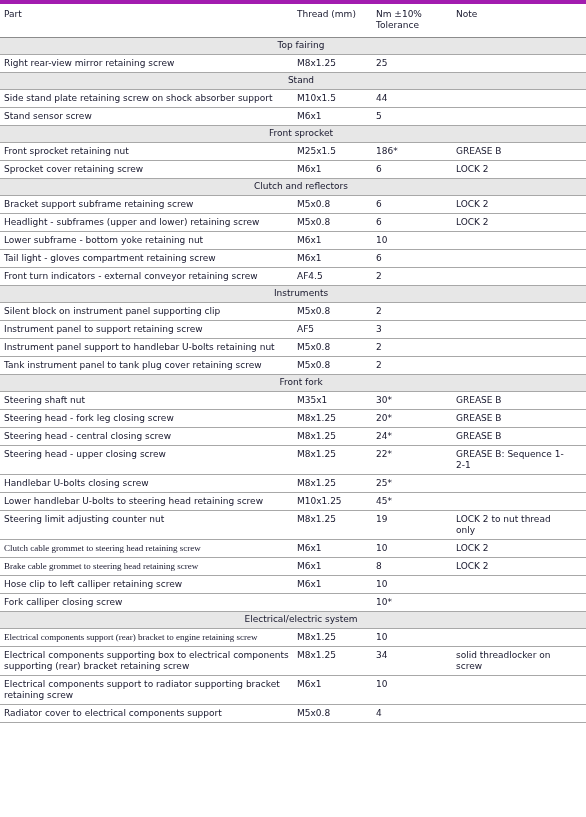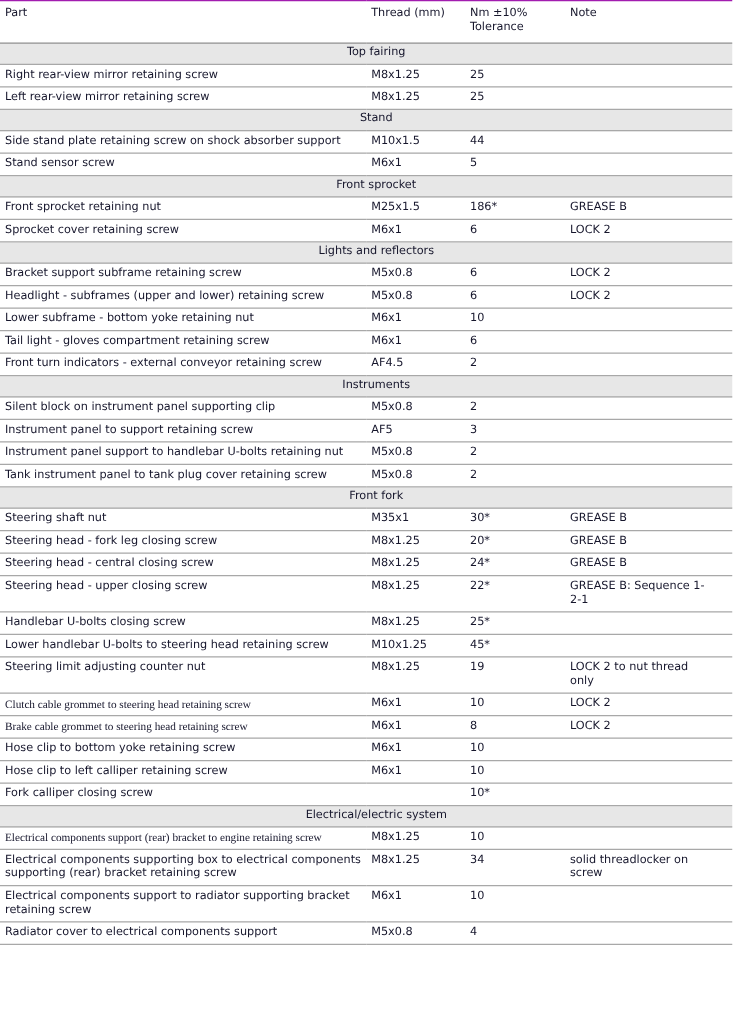--- a/index.html
+++ b/index.html
@@ -29,21 +29,21 @@
   col.c-nm    { width:  80px; }
   col.c-note  { width: 124px; }
   col.c-pad   { width:  10px; }
 
   
   tr.header-row > th {
     text-align: left;
     font-weight: normal;
     vertical-align: top;
     padding: 5px 4px 6px 4px;
-    border-top: 1px solid #a21caf;
+    border-top: 4px solid #a21caf;
     border-bottom: 1px solid #8c8c8c;
     color: #16162c;
     white-space: pre-line;
     margin-top: 24px;
   }
   tr.header-row > th.pad-cell { padding-left: 0; padding-right: 0; }
 
   
   tr.section-row > td {
     background: #e7e7e7;
@@ -105,27 +105,20 @@
       <tr class="section-row">
         <td colspan="5">Top fairing</td>
       </tr>
       <tr class="data-row">
         <td class="cell-part wrap">Right rear-view mirror retaining screw</td>
         <td class="cell-thread">M8x1.25</td>
         <td class="cell-nm">25</td>
         <td class="cell-note"></td>
         <td class="pad-cell"></td>
       </tr>
-      <tr class="data-row">
-        <td class="cell-part wrap">Left rear-view mirror retaining screw</td>
-        <td class="cell-thread">M8x1.25</td>
-        <td class="cell-nm">25</td>
-        <td class="cell-note"></td>
-        <td class="pad-cell"></td>
-      </tr>
       <tr class="section-row">
         <td colspan="5">Stand</td>
       </tr>
       <tr class="data-row">
         <td class="cell-part wrap">Side stand plate retaining screw on shock absorber support</td>
         <td class="cell-thread">M10x1.5</td>
         <td class="cell-nm">44</td>
         <td class="cell-note"></td>
         <td class="pad-cell"></td>
       </tr>
@@ -147,21 +140,21 @@
         <td class="pad-cell"></td>
       </tr>
       <tr class="data-row">
         <td class="cell-part wrap">Sprocket cover retaining screw</td>
         <td class="cell-thread">M6x1</td>
         <td class="cell-nm">6</td>
         <td class="cell-note">LOCK 2</td>
         <td class="pad-cell"></td>
       </tr>
       <tr class="section-row">
-        <td colspan="5">Lights and reflectors</td>
+        <td colspan="5">Clutch and reflectors</td>
       </tr>
       <tr class="data-row">
         <td class="cell-part wrap">Bracket support subframe retaining screw</td>
         <td class="cell-thread">M5x0.8</td>
         <td class="cell-nm">6</td>
         <td class="cell-note">LOCK 2</td>
         <td class="pad-cell"></td>
       </tr>
       <tr class="data-row">
         <td class="cell-part wrap">Headlight - subframes (upper and lower) retaining screw</td>
@@ -282,27 +275,20 @@
         <td class="pad-cell"></td>
       </tr>
       <tr class="data-row">
         <td class="cell-part overflow"><span>Brake cable grommet to steering head retaining screw</span></td>
         <td class="cell-thread">M6x1</td>
         <td class="cell-nm">8</td>
         <td class="cell-note">LOCK 2</td>
         <td class="pad-cell"></td>
       </tr>
       <tr class="data-row">
-        <td class="cell-part wrap">Hose clip to bottom yoke retaining screw</td>
-        <td class="cell-thread">M6x1</td>
-        <td class="cell-nm">10</td>
-        <td class="cell-note"></td>
-        <td class="pad-cell"></td>
-      </tr>
-      <tr class="data-row">
         <td class="cell-part wrap">Hose clip to left calliper retaining screw</td>
         <td class="cell-thread">M6x1</td>
         <td class="cell-nm">10</td>
         <td class="cell-note"></td>
         <td class="pad-cell"></td>
       </tr>
       <tr class="data-row">
         <td class="cell-part wrap">Fork calliper closing screw</td>
         <td class="cell-thread"></td>
         <td class="cell-nm">10*</td>

